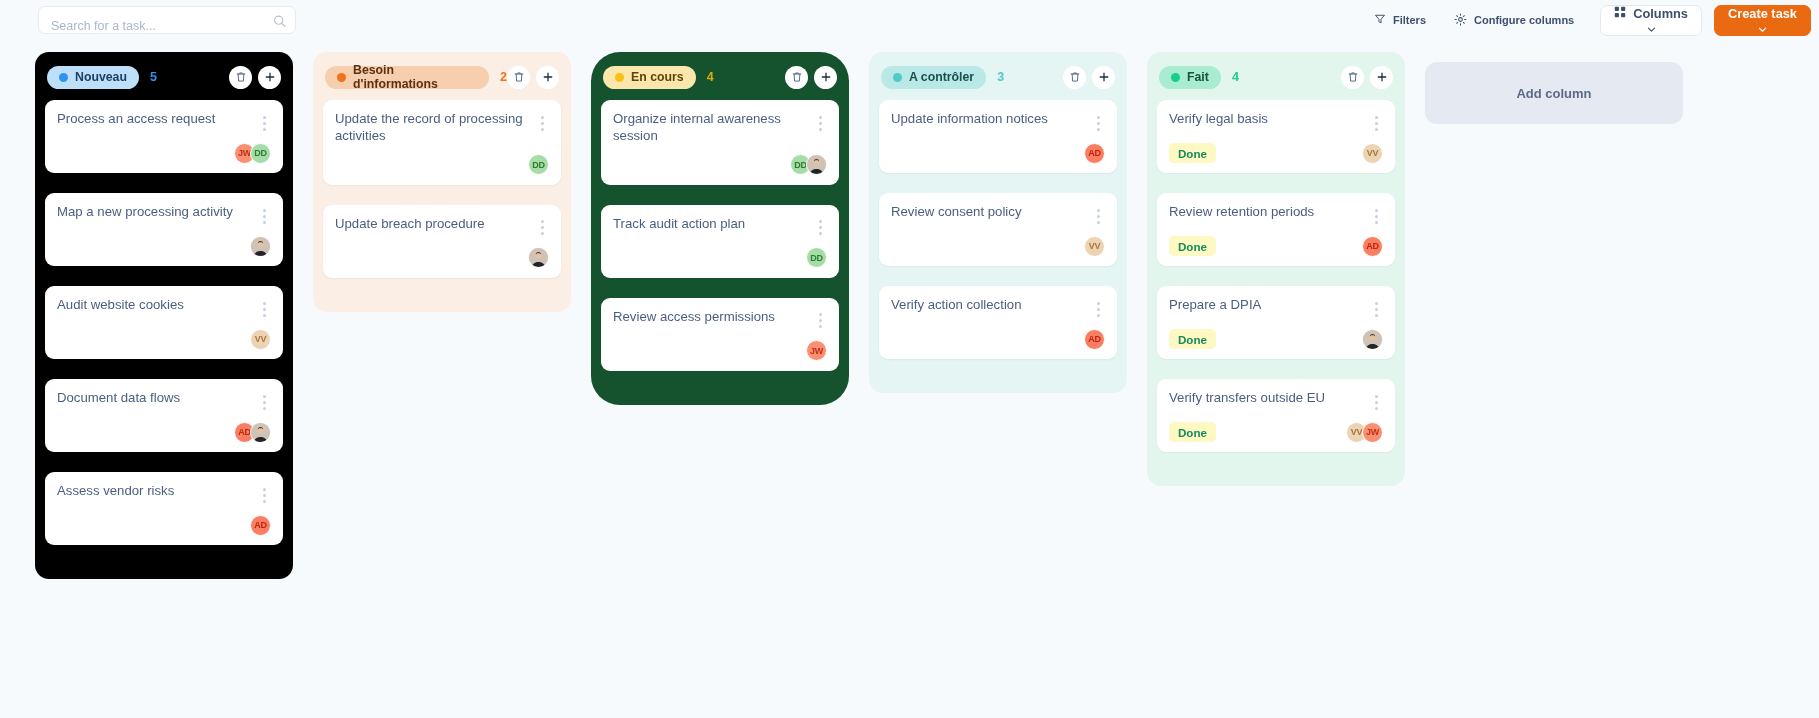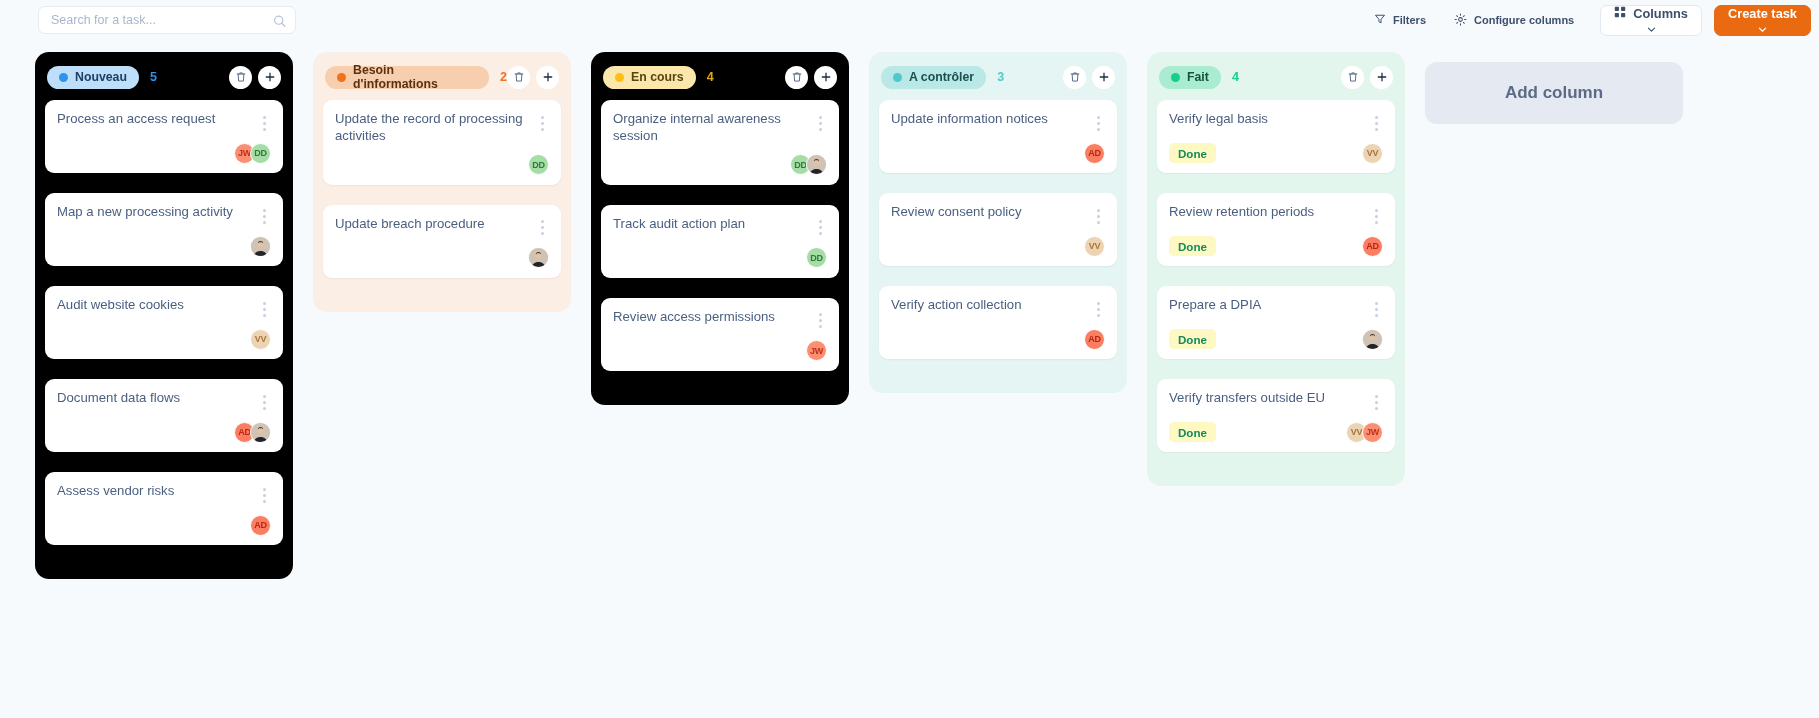--- a/index.html
+++ b/index.html
@@ -16,21 +16,21 @@
     height: 40px;
     display: flex; align-items: center;
     padding: 0 10px 0 38px;
   }
   .search-wrap {
     position: relative;
     width: 258px; height: 28px;
     background: #ffffff;
     border: 1px solid #e6ecf2;
     border-radius: 7px;
-    display: flex; align-items: center;
+    display: flex; align-items: flex-end;
     padding: 0 28px 0 12px;
   }
   .search-input {
     border: none; outline: none; background: transparent;
     font-family: "Liberation Sans", sans-serif;
     font-size: 12.5px; color: #5b6b87; width: 100%;
   }
   .search-input::placeholder { color: #a9b6cc; }
   .search-icon {
     position: absolute; right: 9px; top: 50%;
@@ -142,21 +142,21 @@
   .av:first-child { margin-left: 0; }
   .av.photo { background: #d9cfc6; padding: 0; }
   .av.photo svg { width: 100%; height: 100%; display: block; }
 
   
   .add-col {
     width: 258px; flex: 0 0 258px;
     height: 62px; border-radius: 12px;
     background: #e4e9f2;
     display: flex; align-items: center; justify-content: center;
-    font-size: 17px; font-weight: bold; color: #5b6b87;
+    font-size: 13px; font-weight: bold; color: #5b6b87;
     cursor: pointer; margin-top: 10px;
   }
 </style>
 </head>
 <body>
 
 <div class="toolbar">
 
   <div class="search-wrap">
     <input class="search-input" type="text" placeholder="Search for a task..." value="" style="">
@@ -399,21 +399,21 @@
                 <rect width="24" height="24" fill="#cfc3b6"></rect>
 <circle cx="12" cy="9" r="4.2" fill="#e3c3a8"></circle>
 <path d="M12 5.2c2.6 0 3.4 1.6 3.3 3.2-.5-1.1-1.6-1.7-3.3-1.7s-2.8.6-3.3 1.7C8.6 6.8 9.4 5.2 12 5.2z" fill="#4a3b33"></path>
 <path d="M3.6 24c.7-4.3 4.3-6.4 8.4-6.4s7.7 2.1 8.4 6.4z" fill="#23242a"></path>
               </svg>
             </span>
           </span>
        </div>
       </div>
     </div>
-    <div class="column" style="background: #000000;">
+    <div class="column" style="background: #14532d; border-radius: 29px;">
       <div class="col-head">
         <span class="col-badge" style="background:#fbe7ab;color:#5c4508">
        <span class="col-dot" style="background:#fcc015"></span>
        <span>En cours</span>
      </span>
      <span class="col-count" style="color:#e3a90c">4</span>
      <span class="col-actions">
        <button class="icon-btn">
          <svg viewBox="0 0 16 16" fill="none" stroke="#4a5f80" stroke-width="1.2">
            <path d="M2.8 4h10.4M6.4 4V2.6h3.2V4M4.2 4l.6 9.4h6.4L11.8 4" stroke-linecap="round" stroke-linejoin="round"></path>

